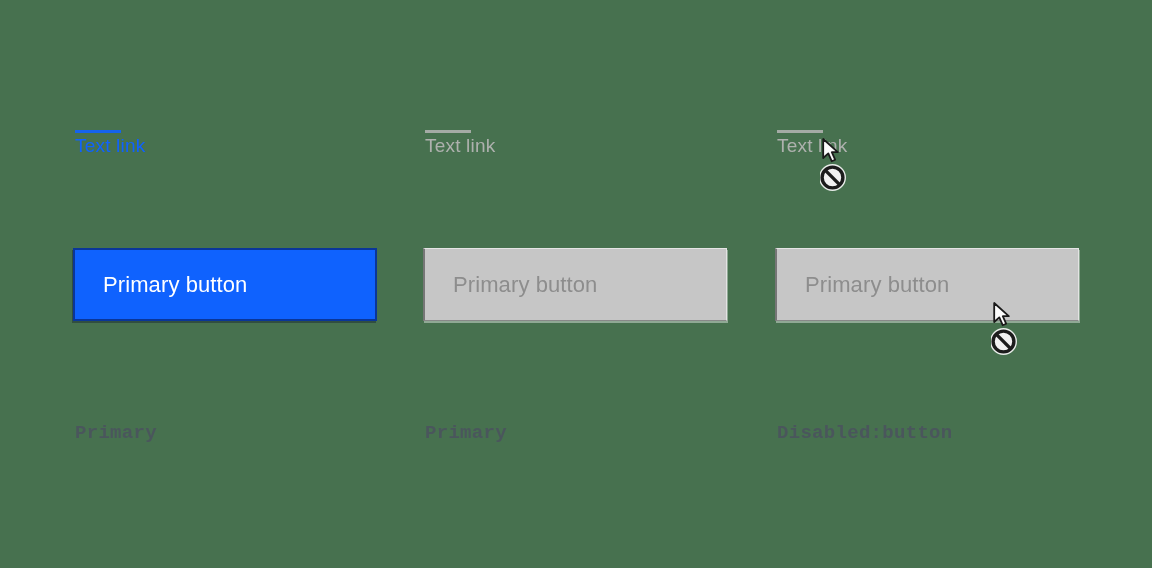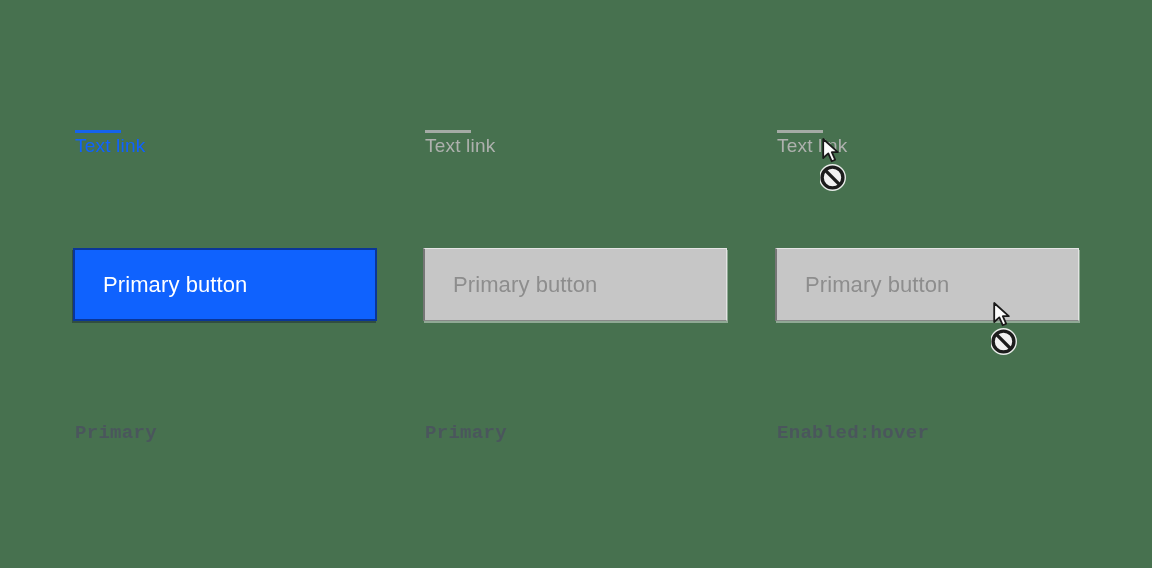--- a/index.html
+++ b/index.html
@@ -121,21 +121,21 @@
   <div class="link-overline"></div>
   <a class="text-link" aria-disabled="true">Text link</a>
   <button class="primary-button btn-disabled" disabled="" aria-disabled="true">Primary button</button>
   <div class="state-label">Primary</div>
 </div>
 
 <div class="state-column col-disabled" id="col-2">
   <div class="link-overline"></div>
   <a class="text-link" aria-disabled="true">Text link</a>
   <button class="primary-button btn-disabled" disabled="" aria-disabled="true">Primary button</button>
-  <div class="state-label">Enabled:hover</div>
+  <div class="state-label">Disabled:button</div>
 </div>
 
 <svg class="cursor-not-allowed" id="cursor-link" viewBox="0 0 34 56" aria-hidden="true">
   <path d="M3.2 1 L3.2 20 L8.3 15.4 L11.7 23.2 L15.1 21.7 L11.8 14.2 L17.8 14.2 Z" fill="#fcfcfc" stroke="#1a1a1a" stroke-width="1.8" stroke-linejoin="round"></path>
   <circle cx="12.5" cy="39.5" r="12.2" fill="none" stroke="rgba(250,250,250,0.9)" stroke-width="2.6"></circle>
   <circle cx="12.5" cy="39.5" r="10.4" fill="#f2f2f2" stroke="#1c1c1c" stroke-width="3.4"></circle>
   <line x1="5.15" y1="32.15" x2="19.85" y2="46.85" stroke="#1c1c1c" stroke-width="3.4"></line>
 </svg>
 
 <svg class="cursor-not-allowed" id="cursor-button" viewBox="0 0 34 56" aria-hidden="true">

